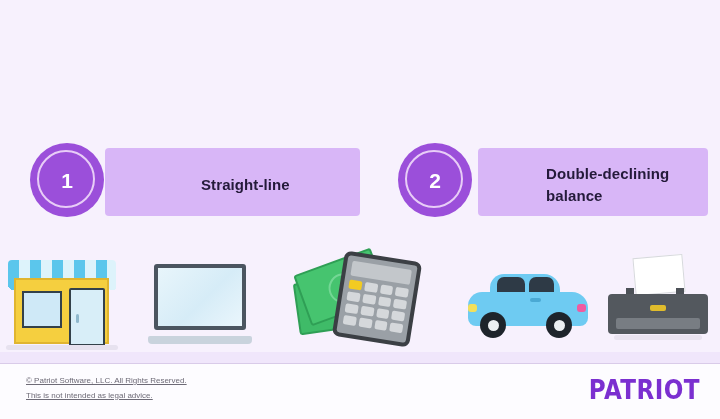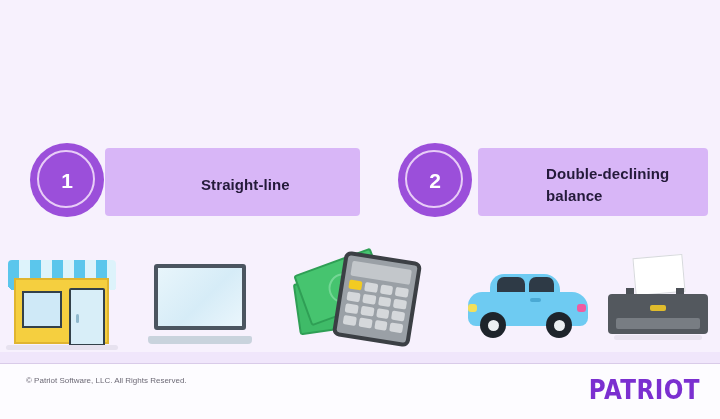--- a/index.html
+++ b/index.html
@@ -442,20 +442,21 @@
     background: #fdfcff;
   }
   .footer-legal {
     position: absolute;
     left: 26px;
     top: 10px;
     color: #6d6a76;
     font-size: 8px;
     line-height: 1.85;
     font-family: "Liberation Sans", sans-serif;
+    text-decoration: underline;
   }
   .footer-legal div { white-space: nowrap; }
   .brand-logo {
     position: absolute;
     right: 20px;
     top: 12px;
     color: #7b2fd0;
     font-family: "Liberation Sans Narrow", "DejaVu Sans Condensed", "Liberation Sans", sans-serif;
     font-size: 27px;
     font-weight: 700;
@@ -556,17 +557,18 @@
       <div class="printer-shadow"></div>
     </div>
 
   </div>
 
   <div class="footer-band"></div>
   <div class="footer-rule"></div>
   <div class="footer">
     <div class="footer-legal">
       <div>© Patriot Software, LLC. All Rights Reserved.</div>
+      <div>This is not intended as legal advice.</div>
     </div>
     <div class="brand-logo">PATRIOT</div>
   </div>
 
 </div>
 
 </body></html>

